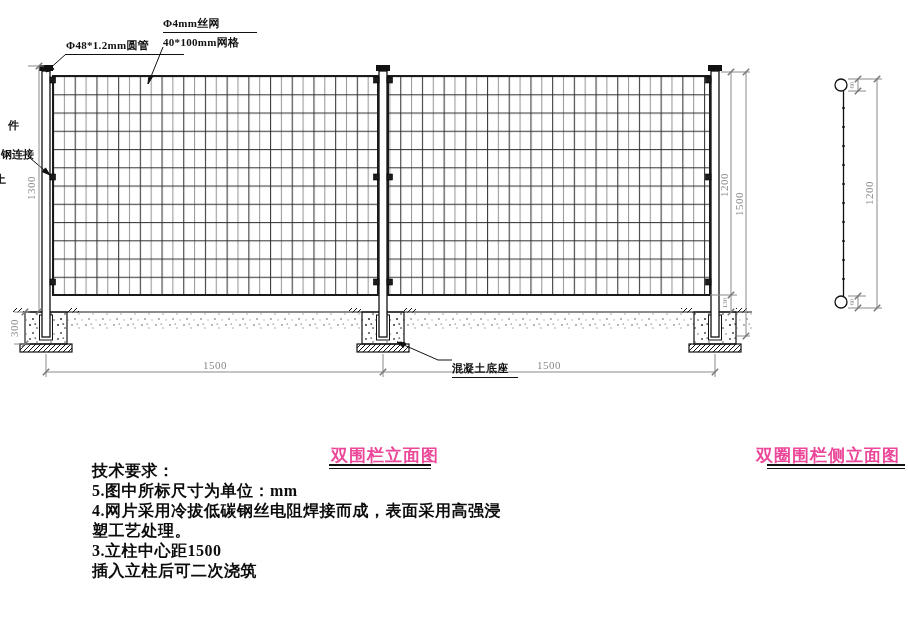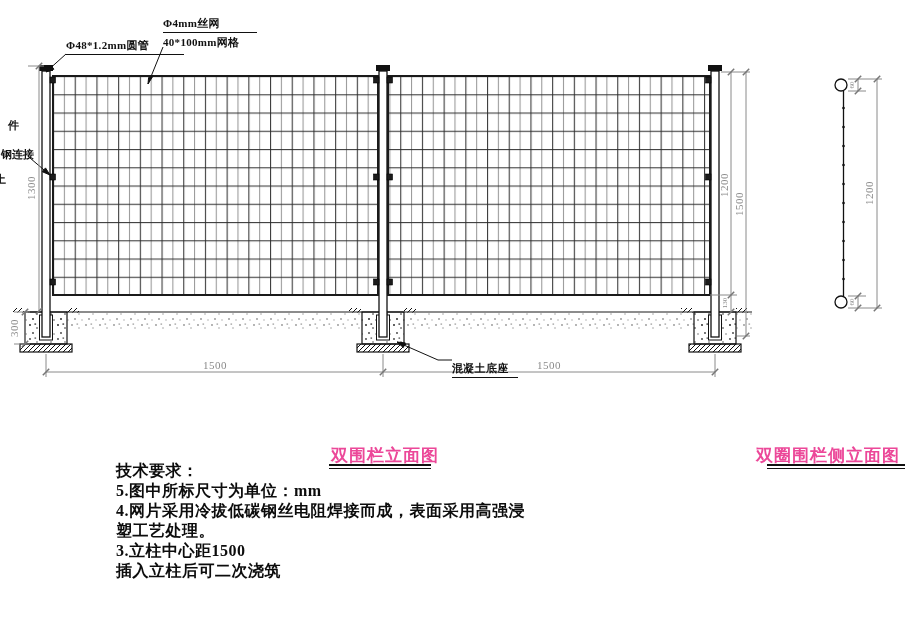--- a/index.html
+++ b/index.html
@@ -9,21 +9,21 @@
   .txt{position:absolute;white-space:nowrap;color:#111;}
   .lbl{font-size:11px;font-weight:bold;letter-spacing:0.3px;}
   .ulbl{border-bottom:1.4px solid #111;padding-bottom:1px;}
   .dim{font-size:11px;color:#8a8a8a;font-weight:normal;letter-spacing:0.5px;}
   .dimsm{font-size:7px;color:#8a8a8a;}
   .vrot{transform:translate(-50%,-50%) rotate(-90deg);transform-origin:center;}
   .hctr{transform:translate(-50%,0);}
   .title{font-size:17px;font-weight:bold;letter-spacing:1px;color:#ec4899;}
   .dunder{position:absolute;border-top:2px solid #111;border-bottom:1px solid #111;height:2px;}
   .notes{position:absolute;left:92px;top:461px;width:420px;font-size:16px;line-height:20px;
-         font-weight:bold;color:#0c0c0c;letter-spacing:0.5px;margin-left:24px;}
+         font-weight:bold;color:#0c0c0c;letter-spacing:0.5px;}
   .notes div{white-space:nowrap;}
   .frag{font-size:11px;font-weight:bold;color:#111;}
   .clipbox{position:absolute;overflow:hidden;}
 </style>
 </head>
 <body>
 
 <div class="canvas">
 
 <svg width="908" height="630" viewBox="0 0 908 630">

